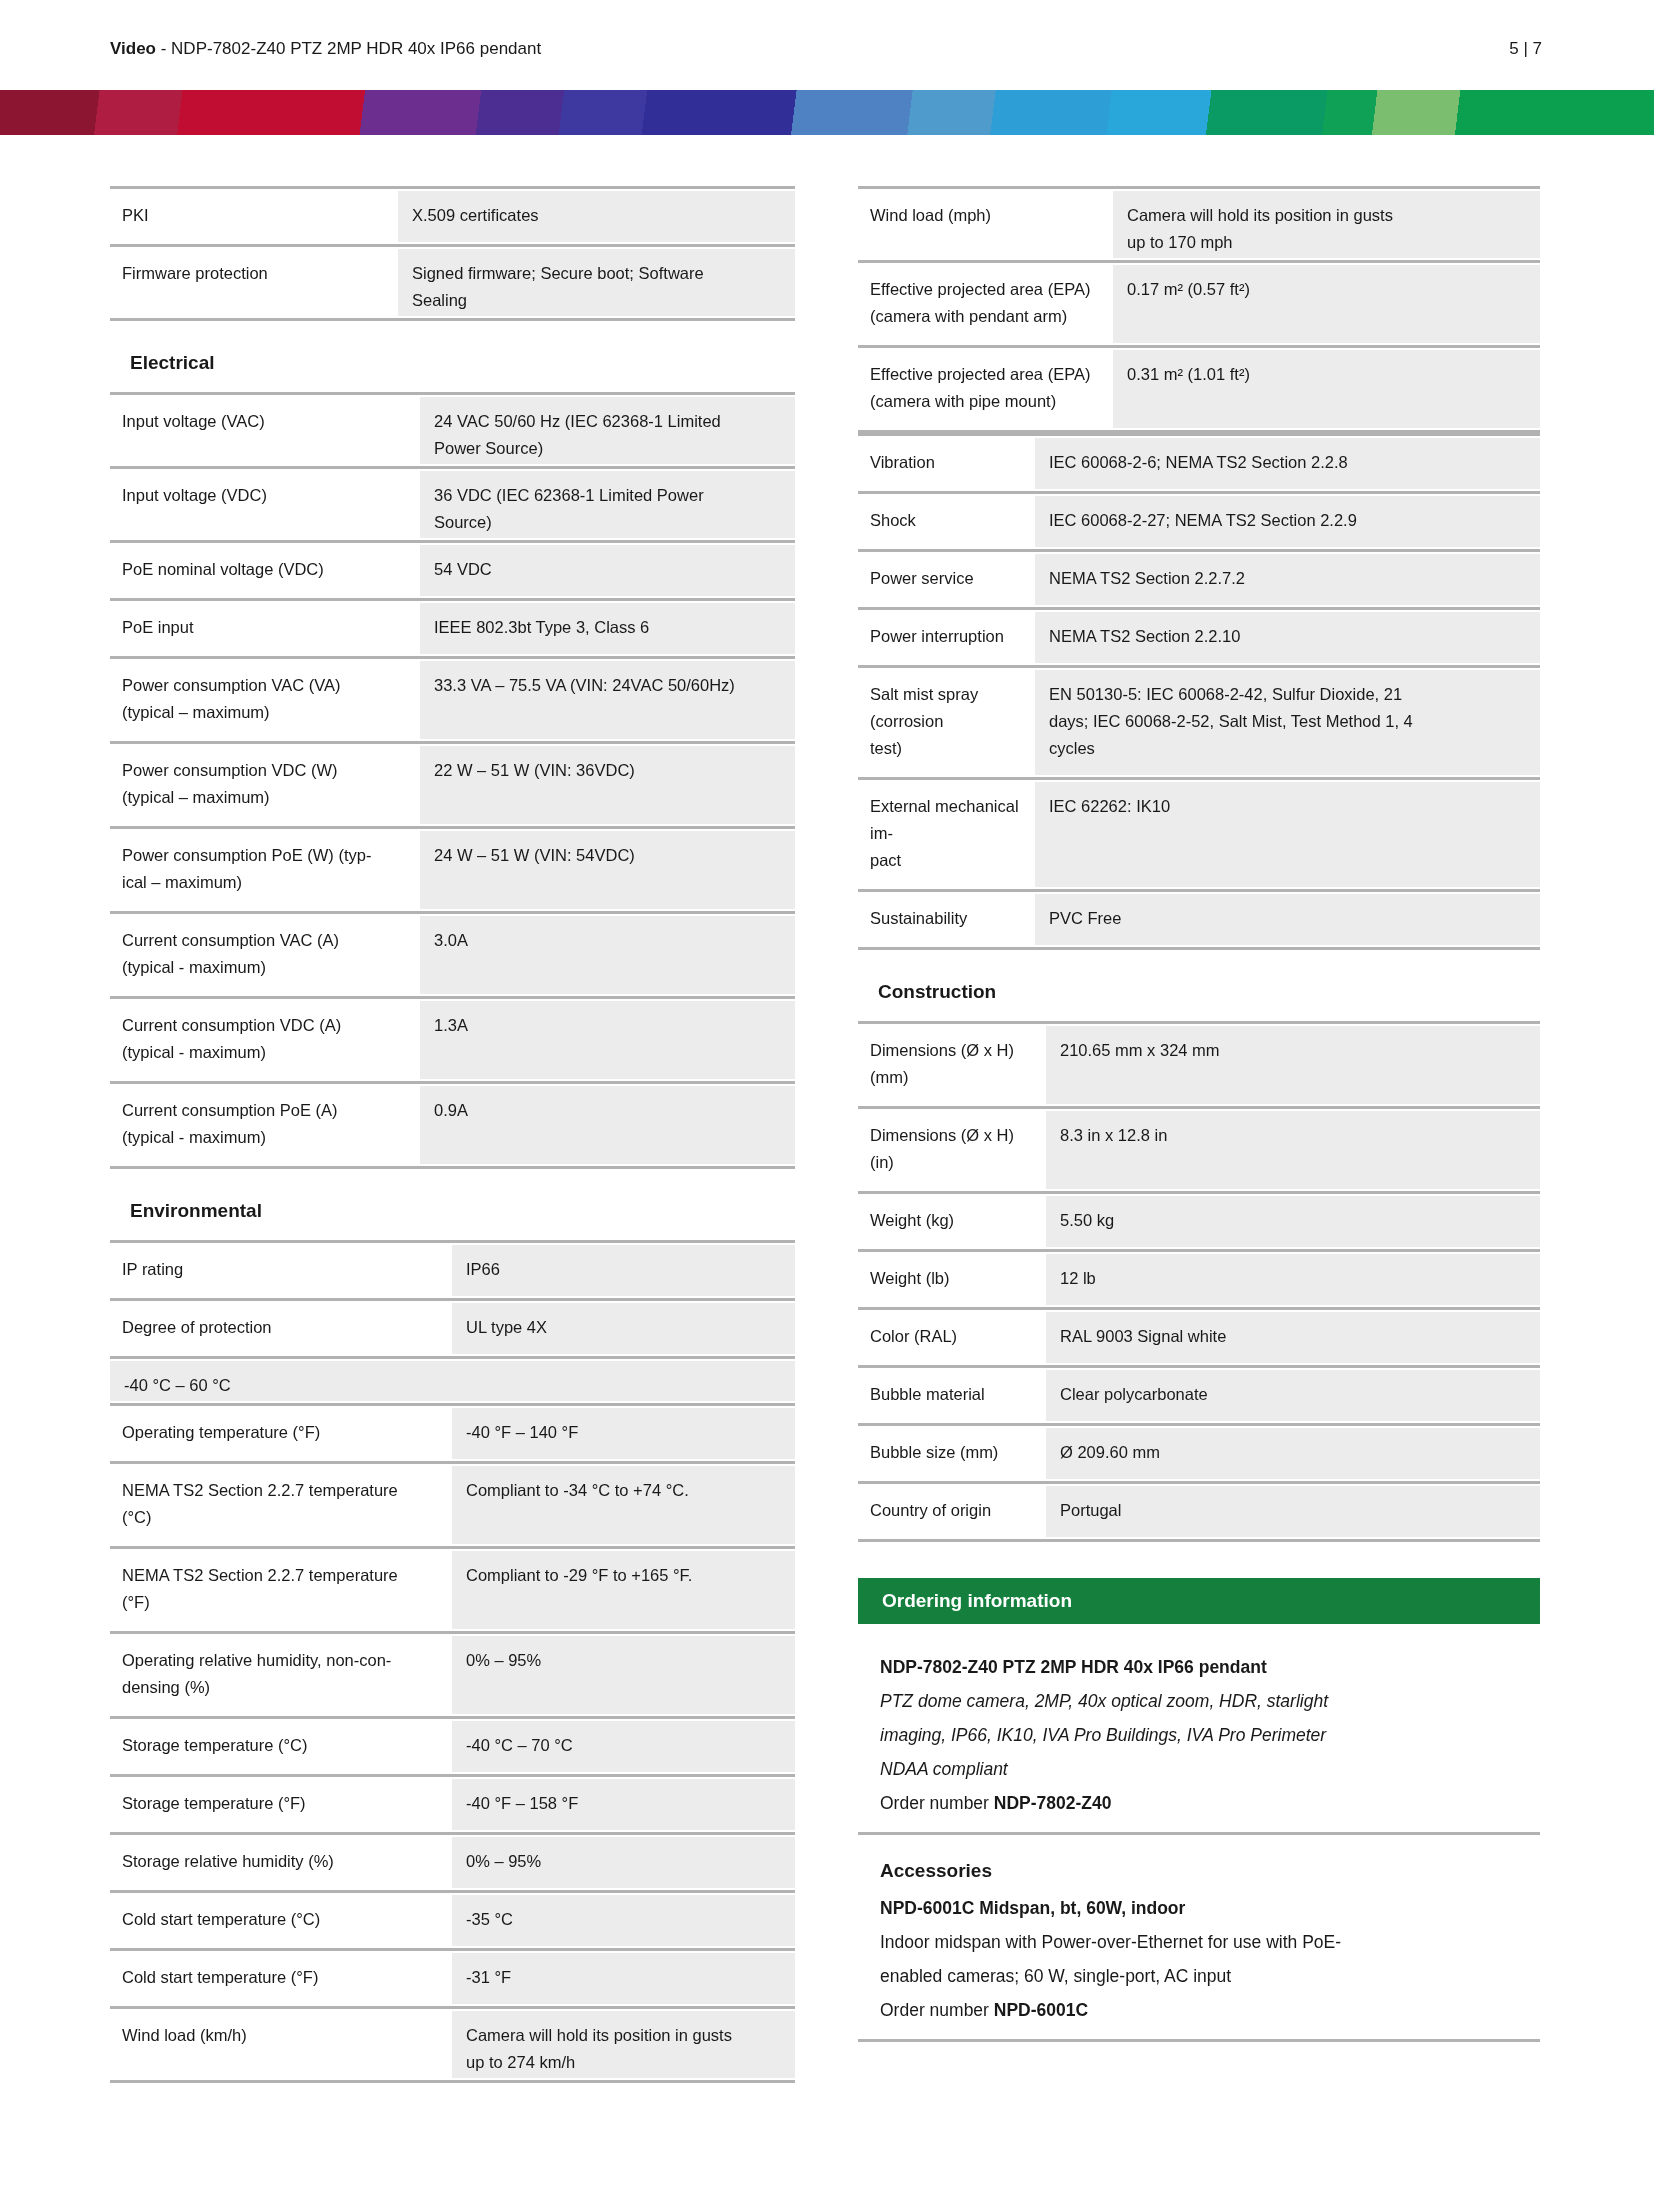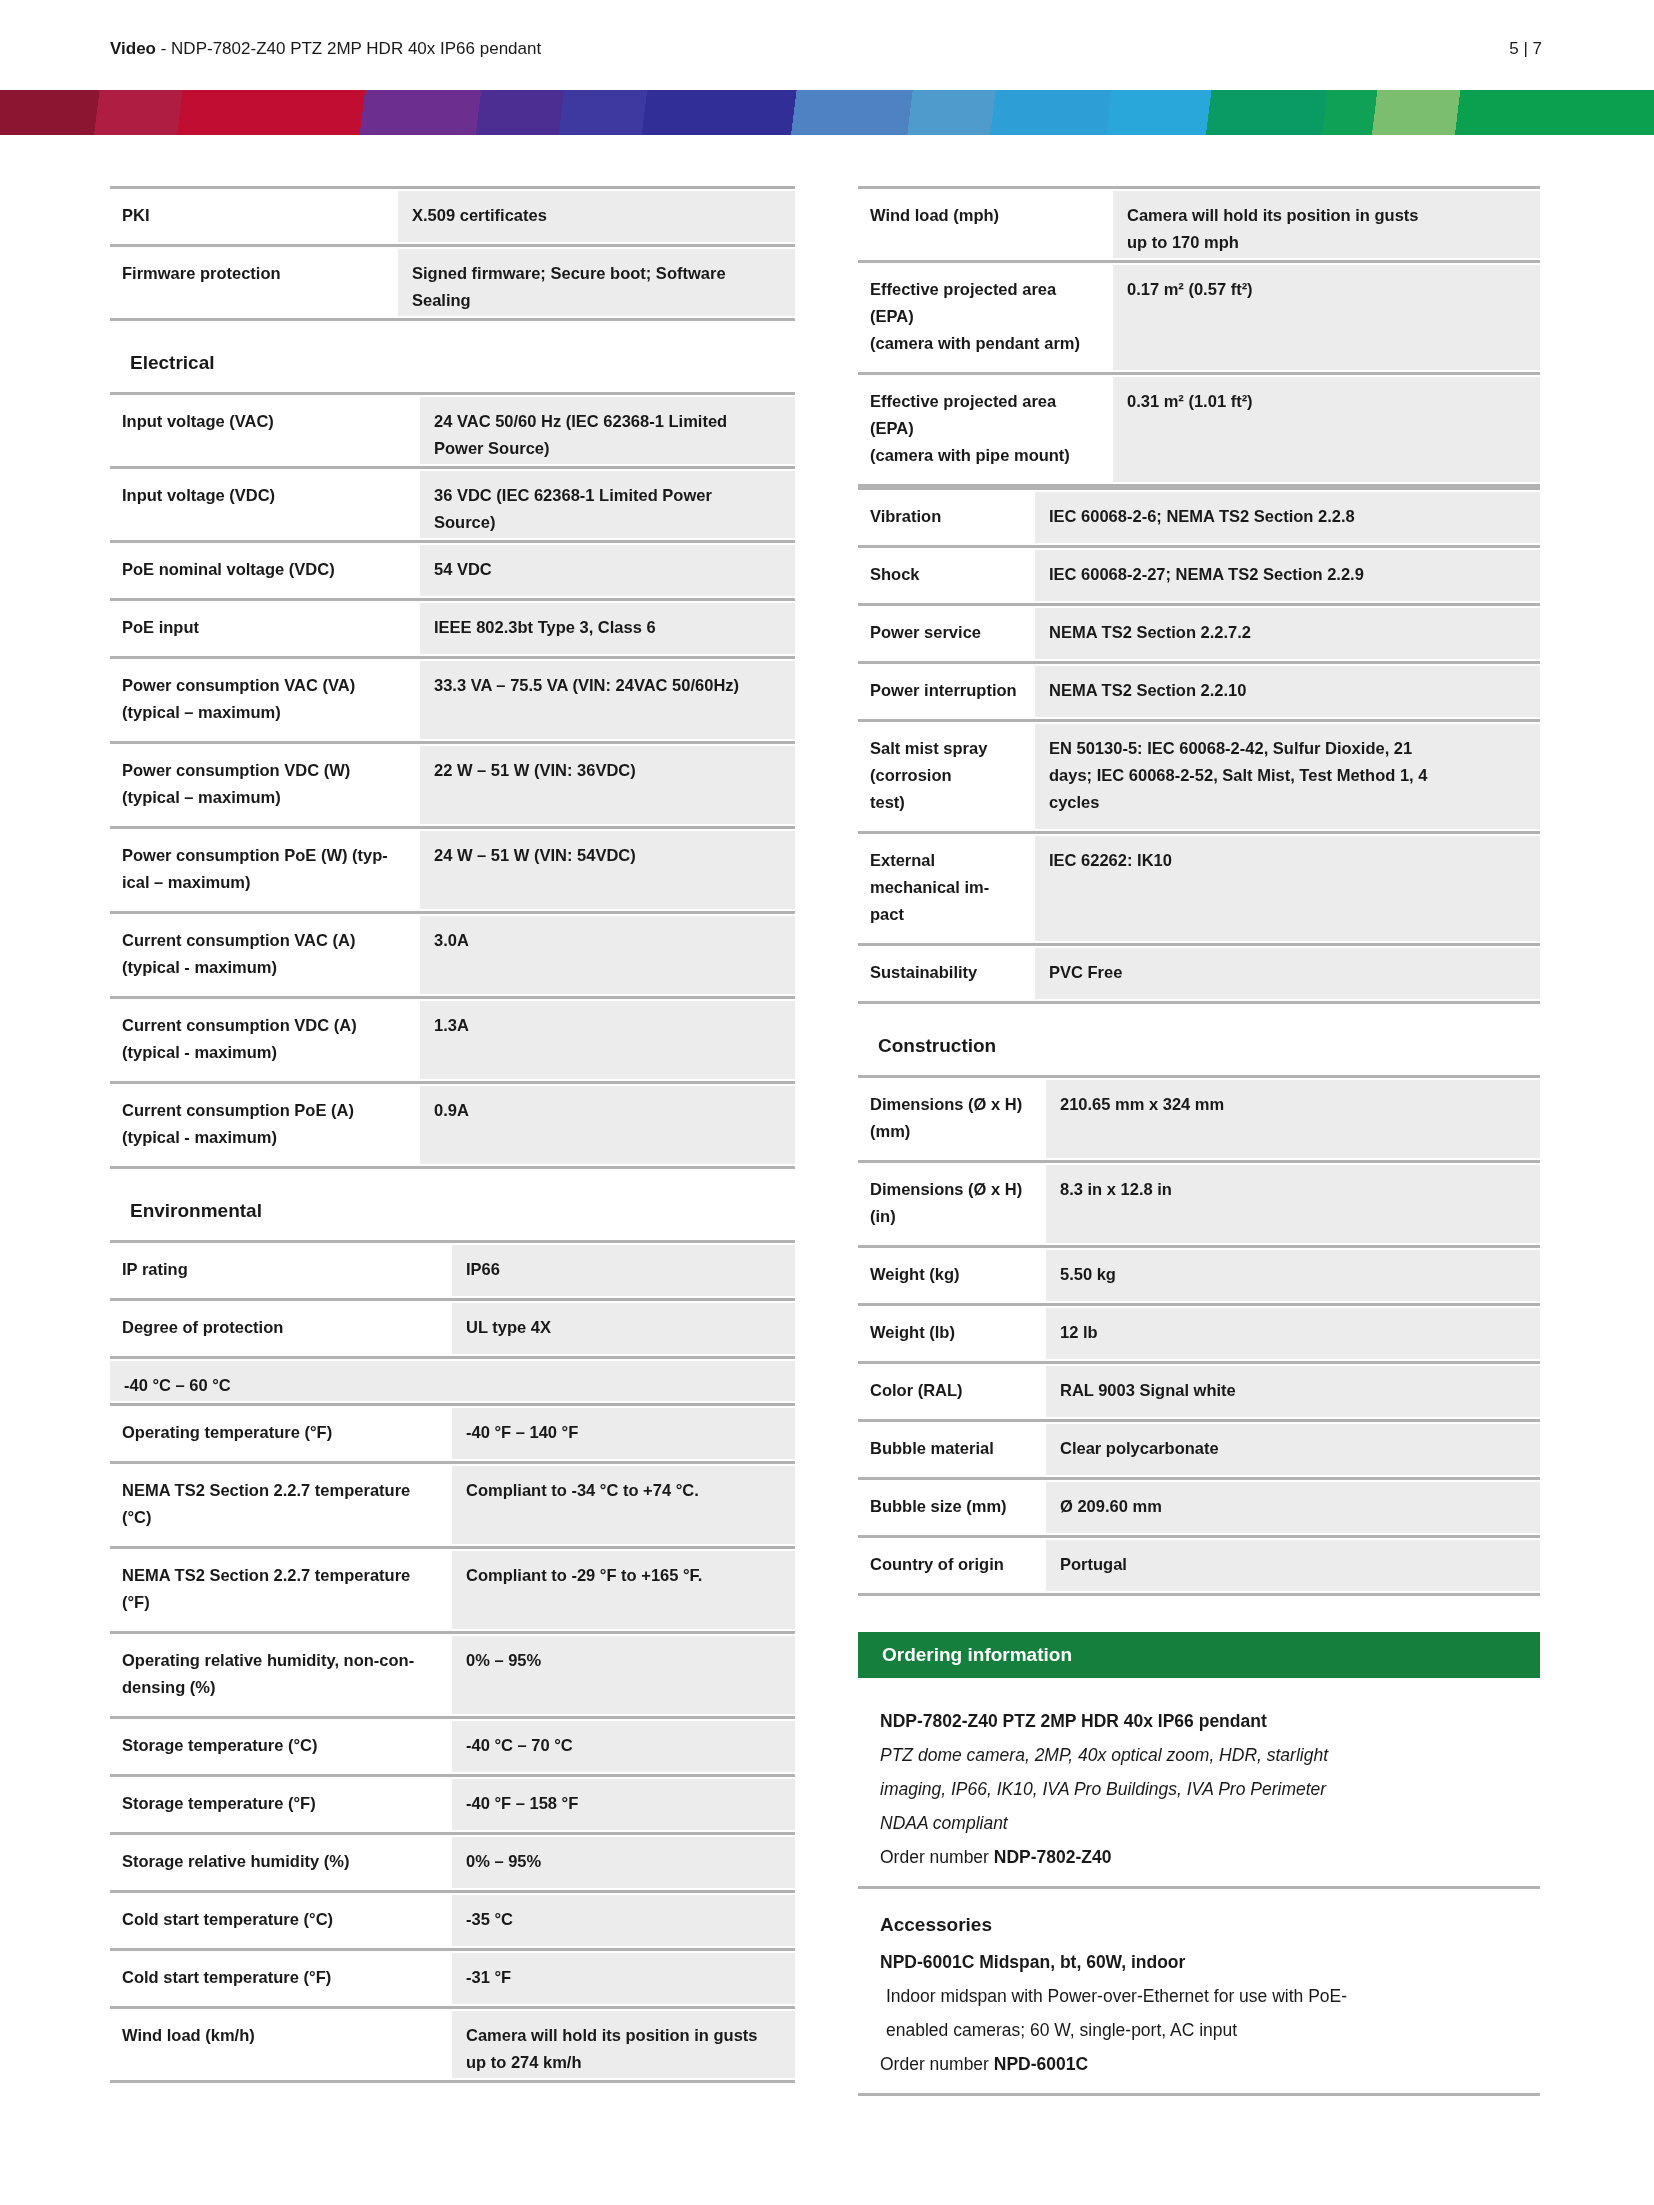--- a/index.html
+++ b/index.html
@@ -36,21 +36,21 @@
       #6C2E8F 22% 29%, #4C2E92 29% 34%, #3D39A0 34% 39%,
       #322E97 39% 48%, #4F82C2 48% 55%, #4F9BCB 55% 60%,
       #2E9FD6 60% 67%, #29A7DB 67% 73%, #0A9B64 73% 80%,
       #0FA155 80% 83%, #7CBE6F 83% 88%, #0AA04F 88% 100%);
   }
   
   .columns { display:flex; margin:51px 0 0 110px; padding-bottom:120px; }
   .col-left  { width:685px; }
   .col-right { width:682px; margin-left:63px; }
   
-  .spec-table { border-bottom:3px solid #b2b2b2;font-weight:bold; }
+  .spec-table { border-bottom:3px solid #b2b2b2; }
   .spec-table + .spec-table { }
   .trow { display:flex; border-top:3px solid #b2b2b2; }
   .tlabel {
     width:var(--lw,288px);
     flex:0 0 var(--lw,288px);
     padding:13px 10px 15px 12px;
     background:#ffffff;
     font-size:16.5px;
     line-height:27px;
     white-space:pre-line;
@@ -329,21 +329,21 @@
         <div class="prod-desc" style="white-space:pre-line;font-style:italic;">PTZ dome camera, 2MP, 40x optical zoom, HDR, starlight
 imaging, IP66, IK10, IVA Pro Buildings, IVA Pro Perimeter
 NDAA compliant</div>
         <div class="order-line"><span>Order number </span><b>NDP-7802-Z40</b></div>
       </section>
       <div class="divider"></div>
 
       <h2 class="acc-heading">Accessories</h2>
       <section class="order-block" style="margin-top:0;">
         <div class="prod-title">NPD-6001C Midspan, bt, 60W, indoor</div>
-        <div class="prod-desc" style="white-space:pre-line;margin-left:6px;">Indoor midspan with Power-over-Ethernet for use with PoE-
+        <div class="prod-desc" style="white-space:pre-line;">Indoor midspan with Power-over-Ethernet for use with PoE-
 enabled cameras; 60 W, single-port, AC input</div>
         <div class="order-line"><span>Order number </span><b>NPD-6001C</b></div>
       </section>
       <div class="divider"></div>
     </div>
 
   </div>
 </div>
 
 </body></html>

